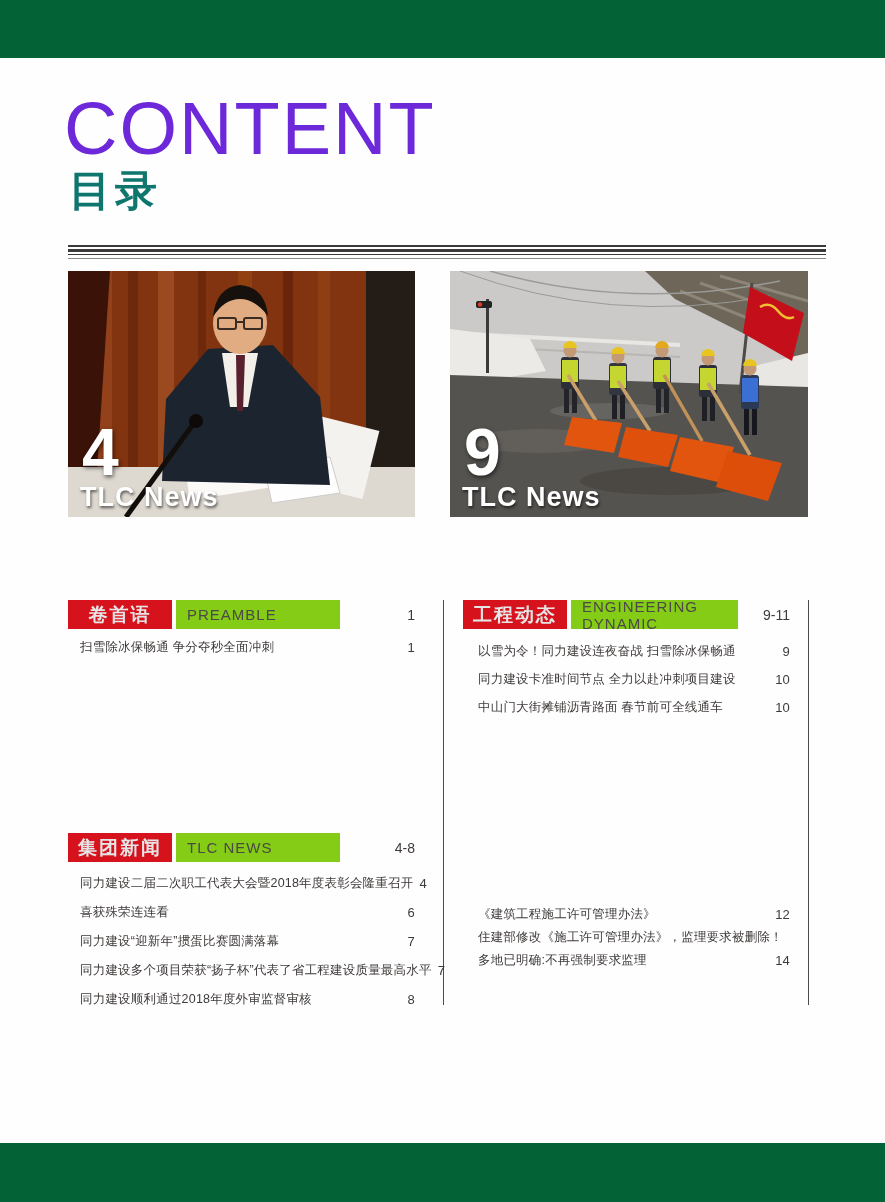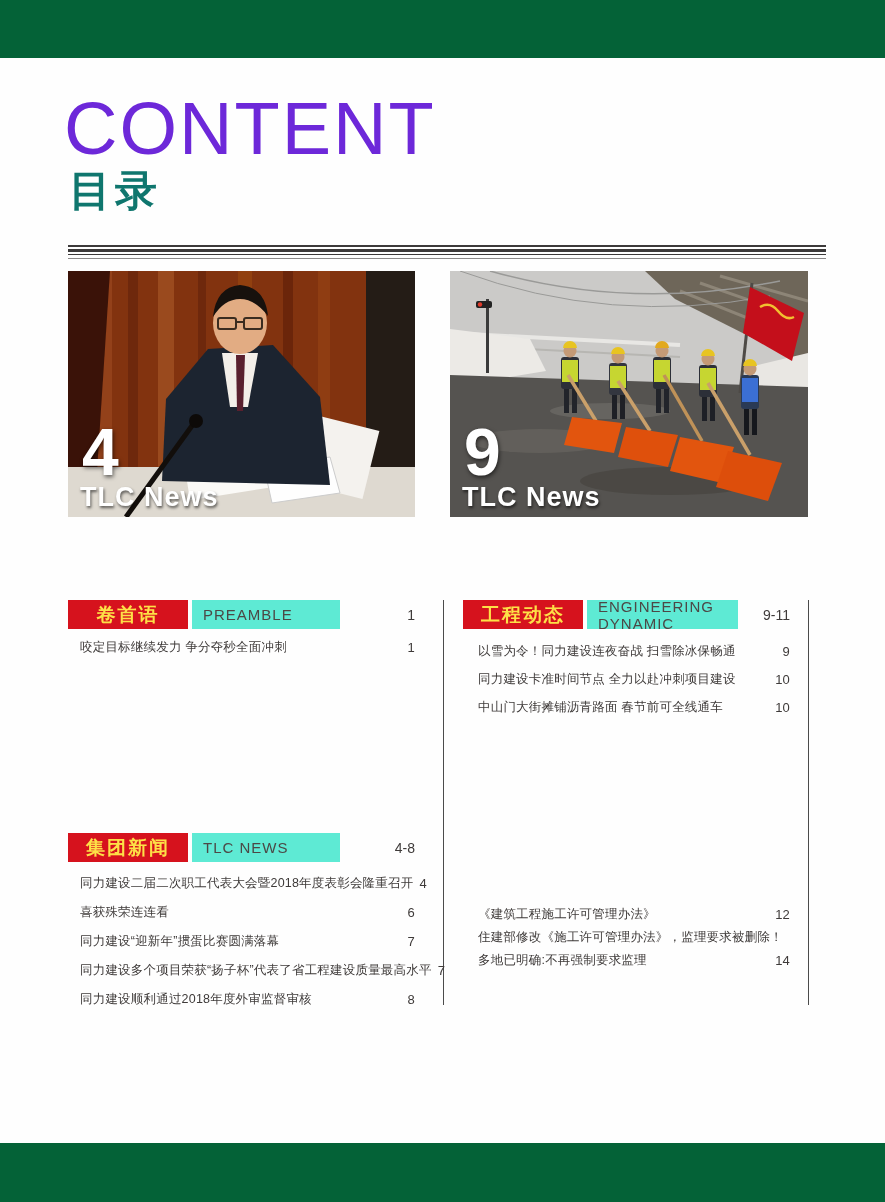--- a/index.html
+++ b/index.html
@@ -46,25 +46,25 @@
   .vline.v2 { left:808px; }
 
   .toc-section { position:absolute; }
   #sec-preamble { left:68px; top:600px; width:347px; }
   #sec-tlc-news { left:68px; top:833px; width:347px; }
   #sec-eng      { left:463px; top:600px; width:327px; }
   #sec-industry { left:463px; top:903px; width:327px; }
 
   .sec-header { display:flex; align-items:stretch; height:29px; }
   .sec-red {
-    width:120px; background:#d6121d; color:#fde047; font-weight:bold; font-size:19px;
+    width:104px; background:#d6121d; color:#e5e5e5; font-weight:bold; font-size:19px;
     display:flex; align-items:center; justify-content:center; letter-spacing:2px;
   }
   .sec-gray {
-    flex:1; background:#5eead4; color:#4c4846; font-size:15px; letter-spacing:1px;
+    flex:1; background:#84cc16; color:#4c4846; font-size:15px; letter-spacing:1px;
     display:flex; align-items:center; padding-left:11px; margin-left:4px;
   }
   .sec-pages {
     text-align:right; font-size:14px; color:#3e3a39;
     display:flex; align-items:center; justify-content:flex-end;
   }
   .col-left  .sec-pages { width:75px; }
   .col-right .sec-pages { width:52px; }
 
   ul.toc-list { list-style:none; }
@@ -225,21 +225,21 @@
 
   <section class="toc-section col-left" id="sec-preamble">
     <header class="sec-header">
       <div class="sec-red">卷首语</div>
       <div class="sec-gray">PREAMBLE</div>
       <div class="sec-pages">1</div>
     </header>
     <ul class="toc-list">
 
         <li class="toc-item">
-          <span class="t">咬定目标继续发力 争分夺秒全面冲刺</span>
+          <span class="t">扫雪除冰保畅通 争分夺秒全面冲刺</span>
           <span class="pg">1</span>
         </li>
       </ul>
   </section>
 
   <section class="toc-section col-left" id="sec-tlc-news">
     <header class="sec-header">
       <div class="sec-red">集团新闻</div>
       <div class="sec-gray">TLC NEWS</div>
       <div class="sec-pages">4-8</div>

